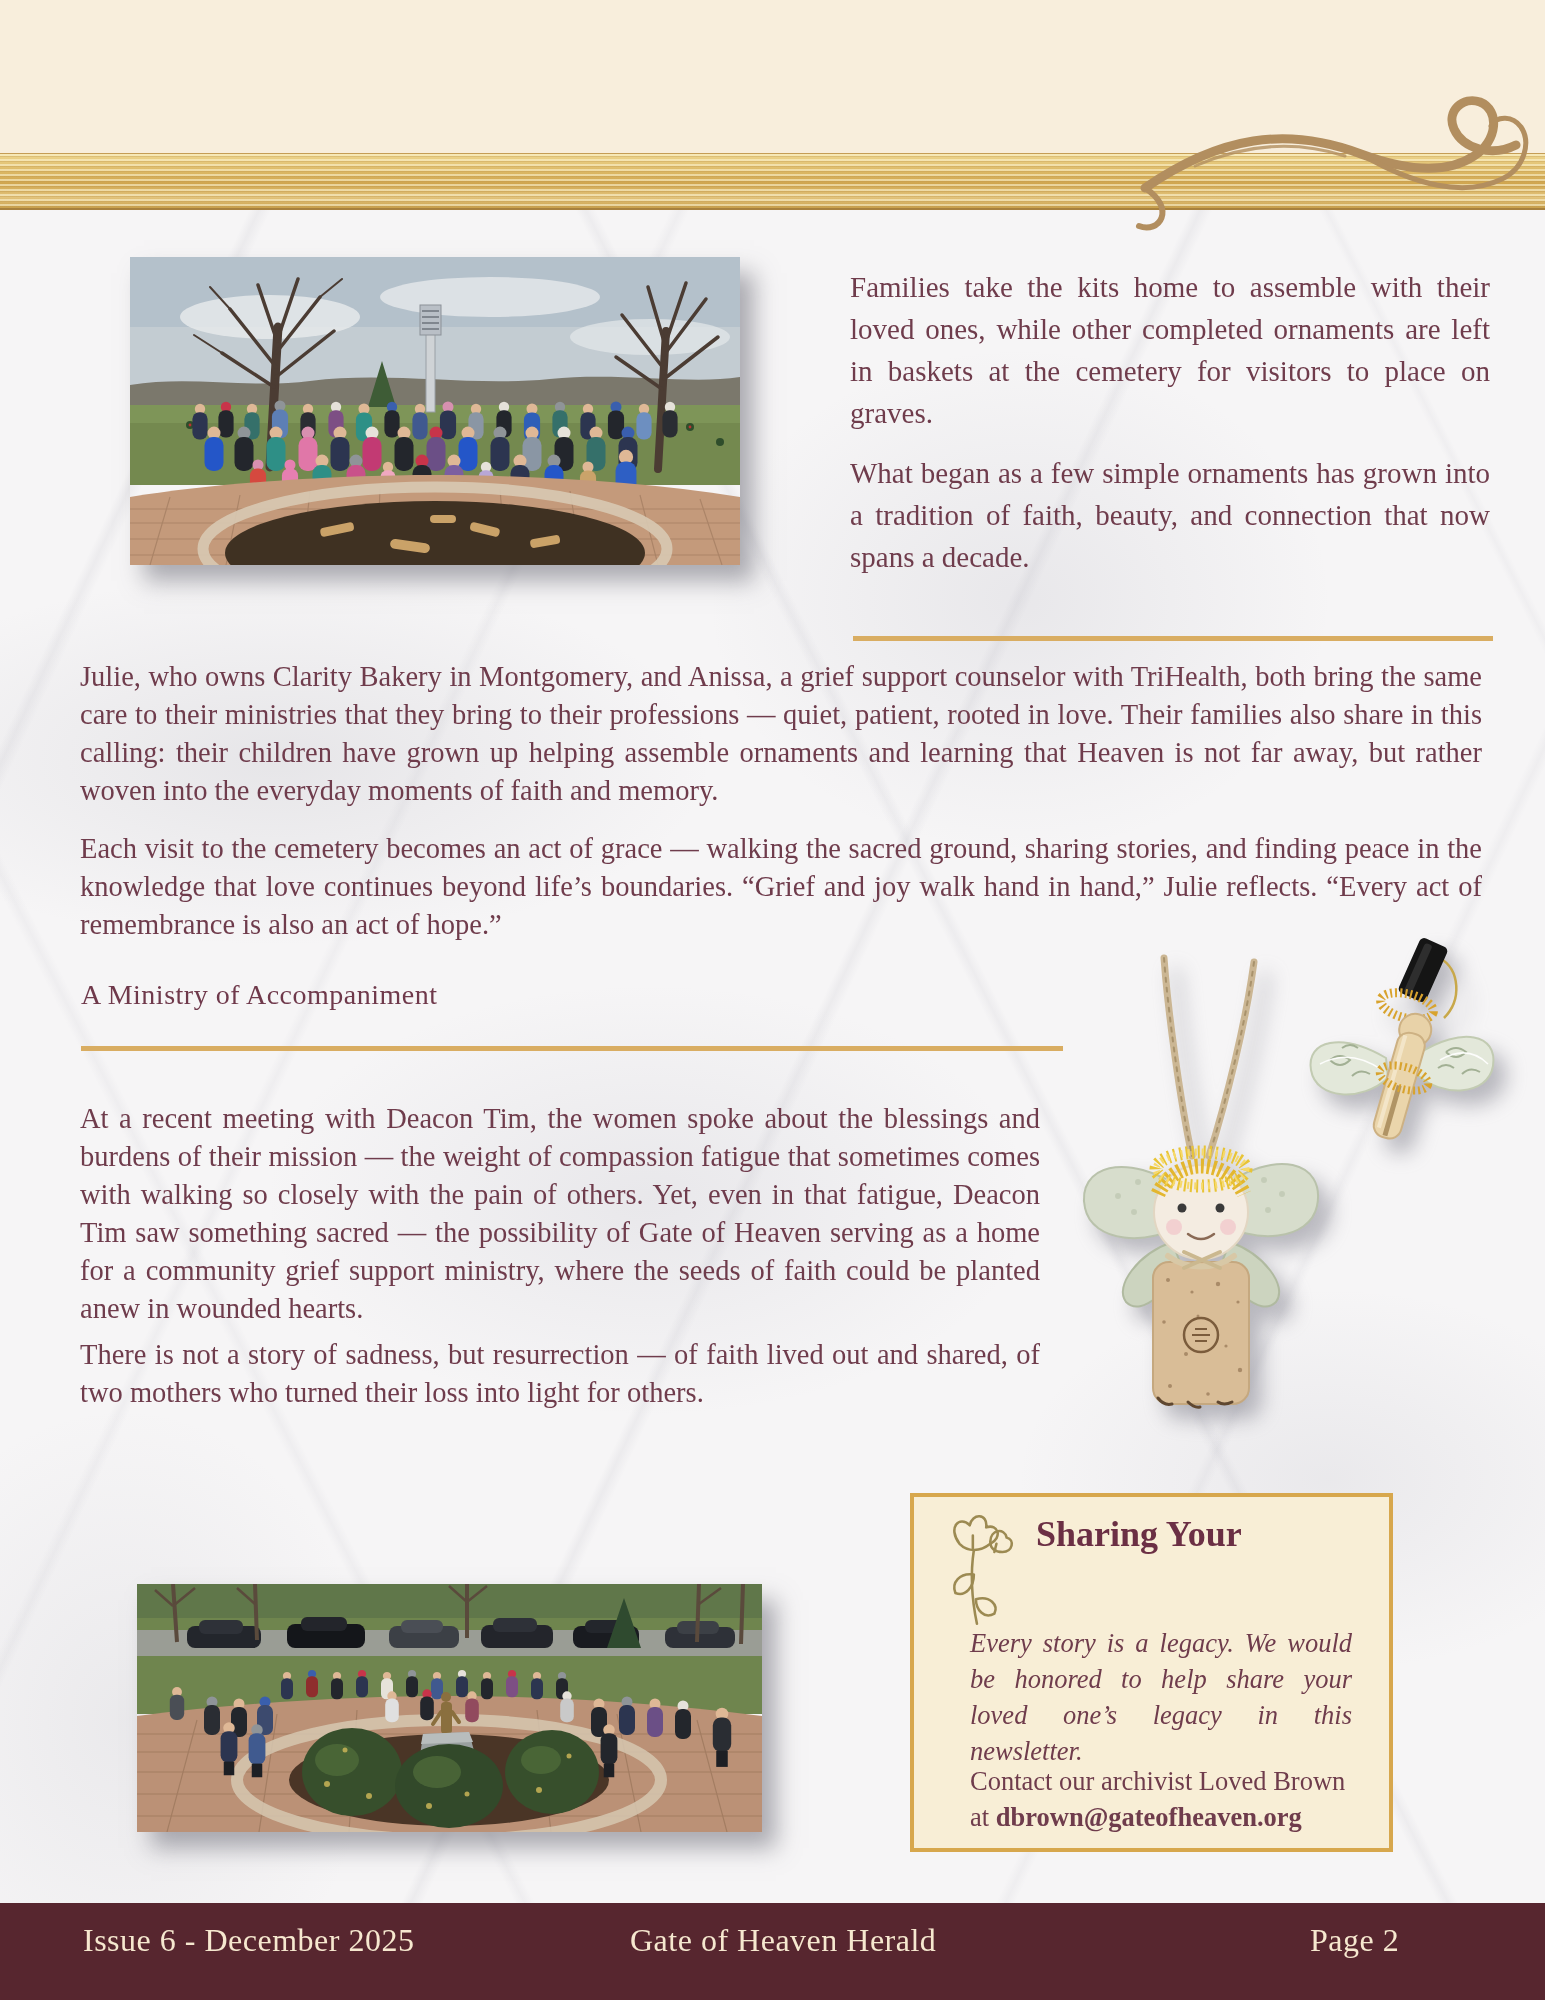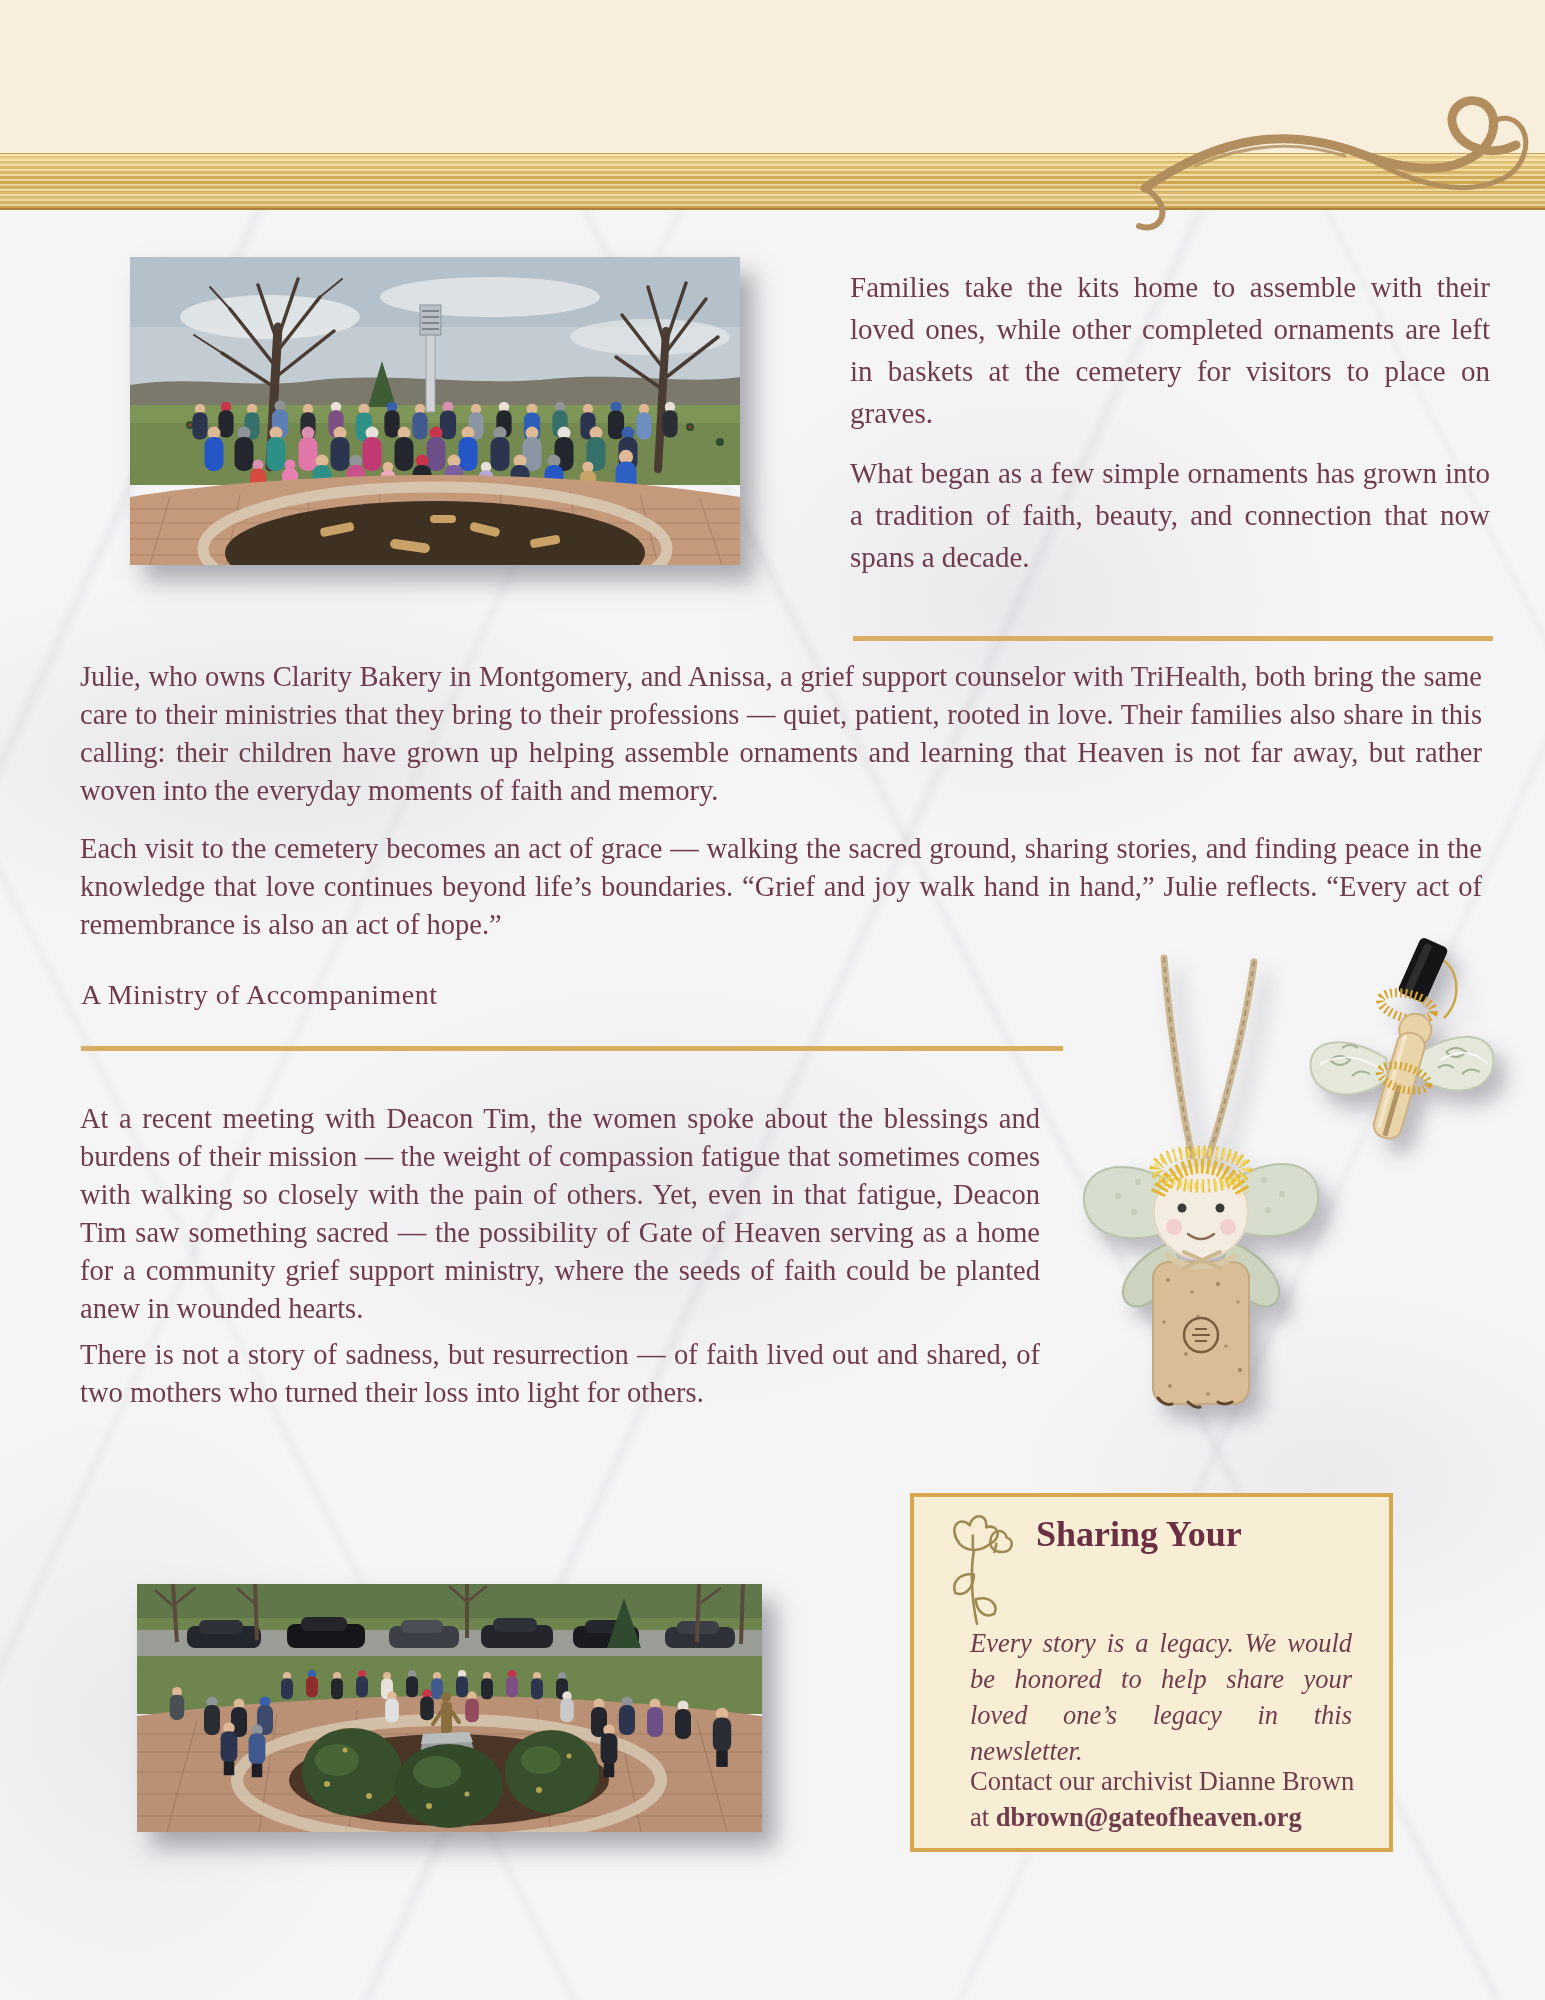--- a/index.html
+++ b/index.html
@@ -583,19 +583,24 @@
         <path d="M30,36 C26,62 28,84 33,108"></path>
         <path d="M30,60 C16,58 8,68 12,78 C22,82 30,72 30,60 Z"></path>
         <path d="M32,84 C46,80 54,90 50,98 C40,104 32,94 32,84 Z"></path>
       </g>
     </svg>
     <div class="callout-title">
       <div>Sharing Your</div>
     </div>
     <div class="callout-body">Every story is a legacy. We would be honored to help share your loved one’s legacy in this newsletter.</div>
     <div class="callout-contact">
-      <span>Contact our archivist Dianne Brown</span><br>
+      <span>Contact our archivist Loved Brown</span><br>
       <span>at </span><b>dbrown@gateofheaven.org</b>
     </div>
   </div>
 
+  <div class="abs footer">
+    <span class="f-issue">Issue 6 - December 2025</span>
+    <span class="f-title">Gate of Heaven Herald</span>
+    <span class="f-page">Page 2</span>
+  </div>
 
 </div>
 
 </body></html>

